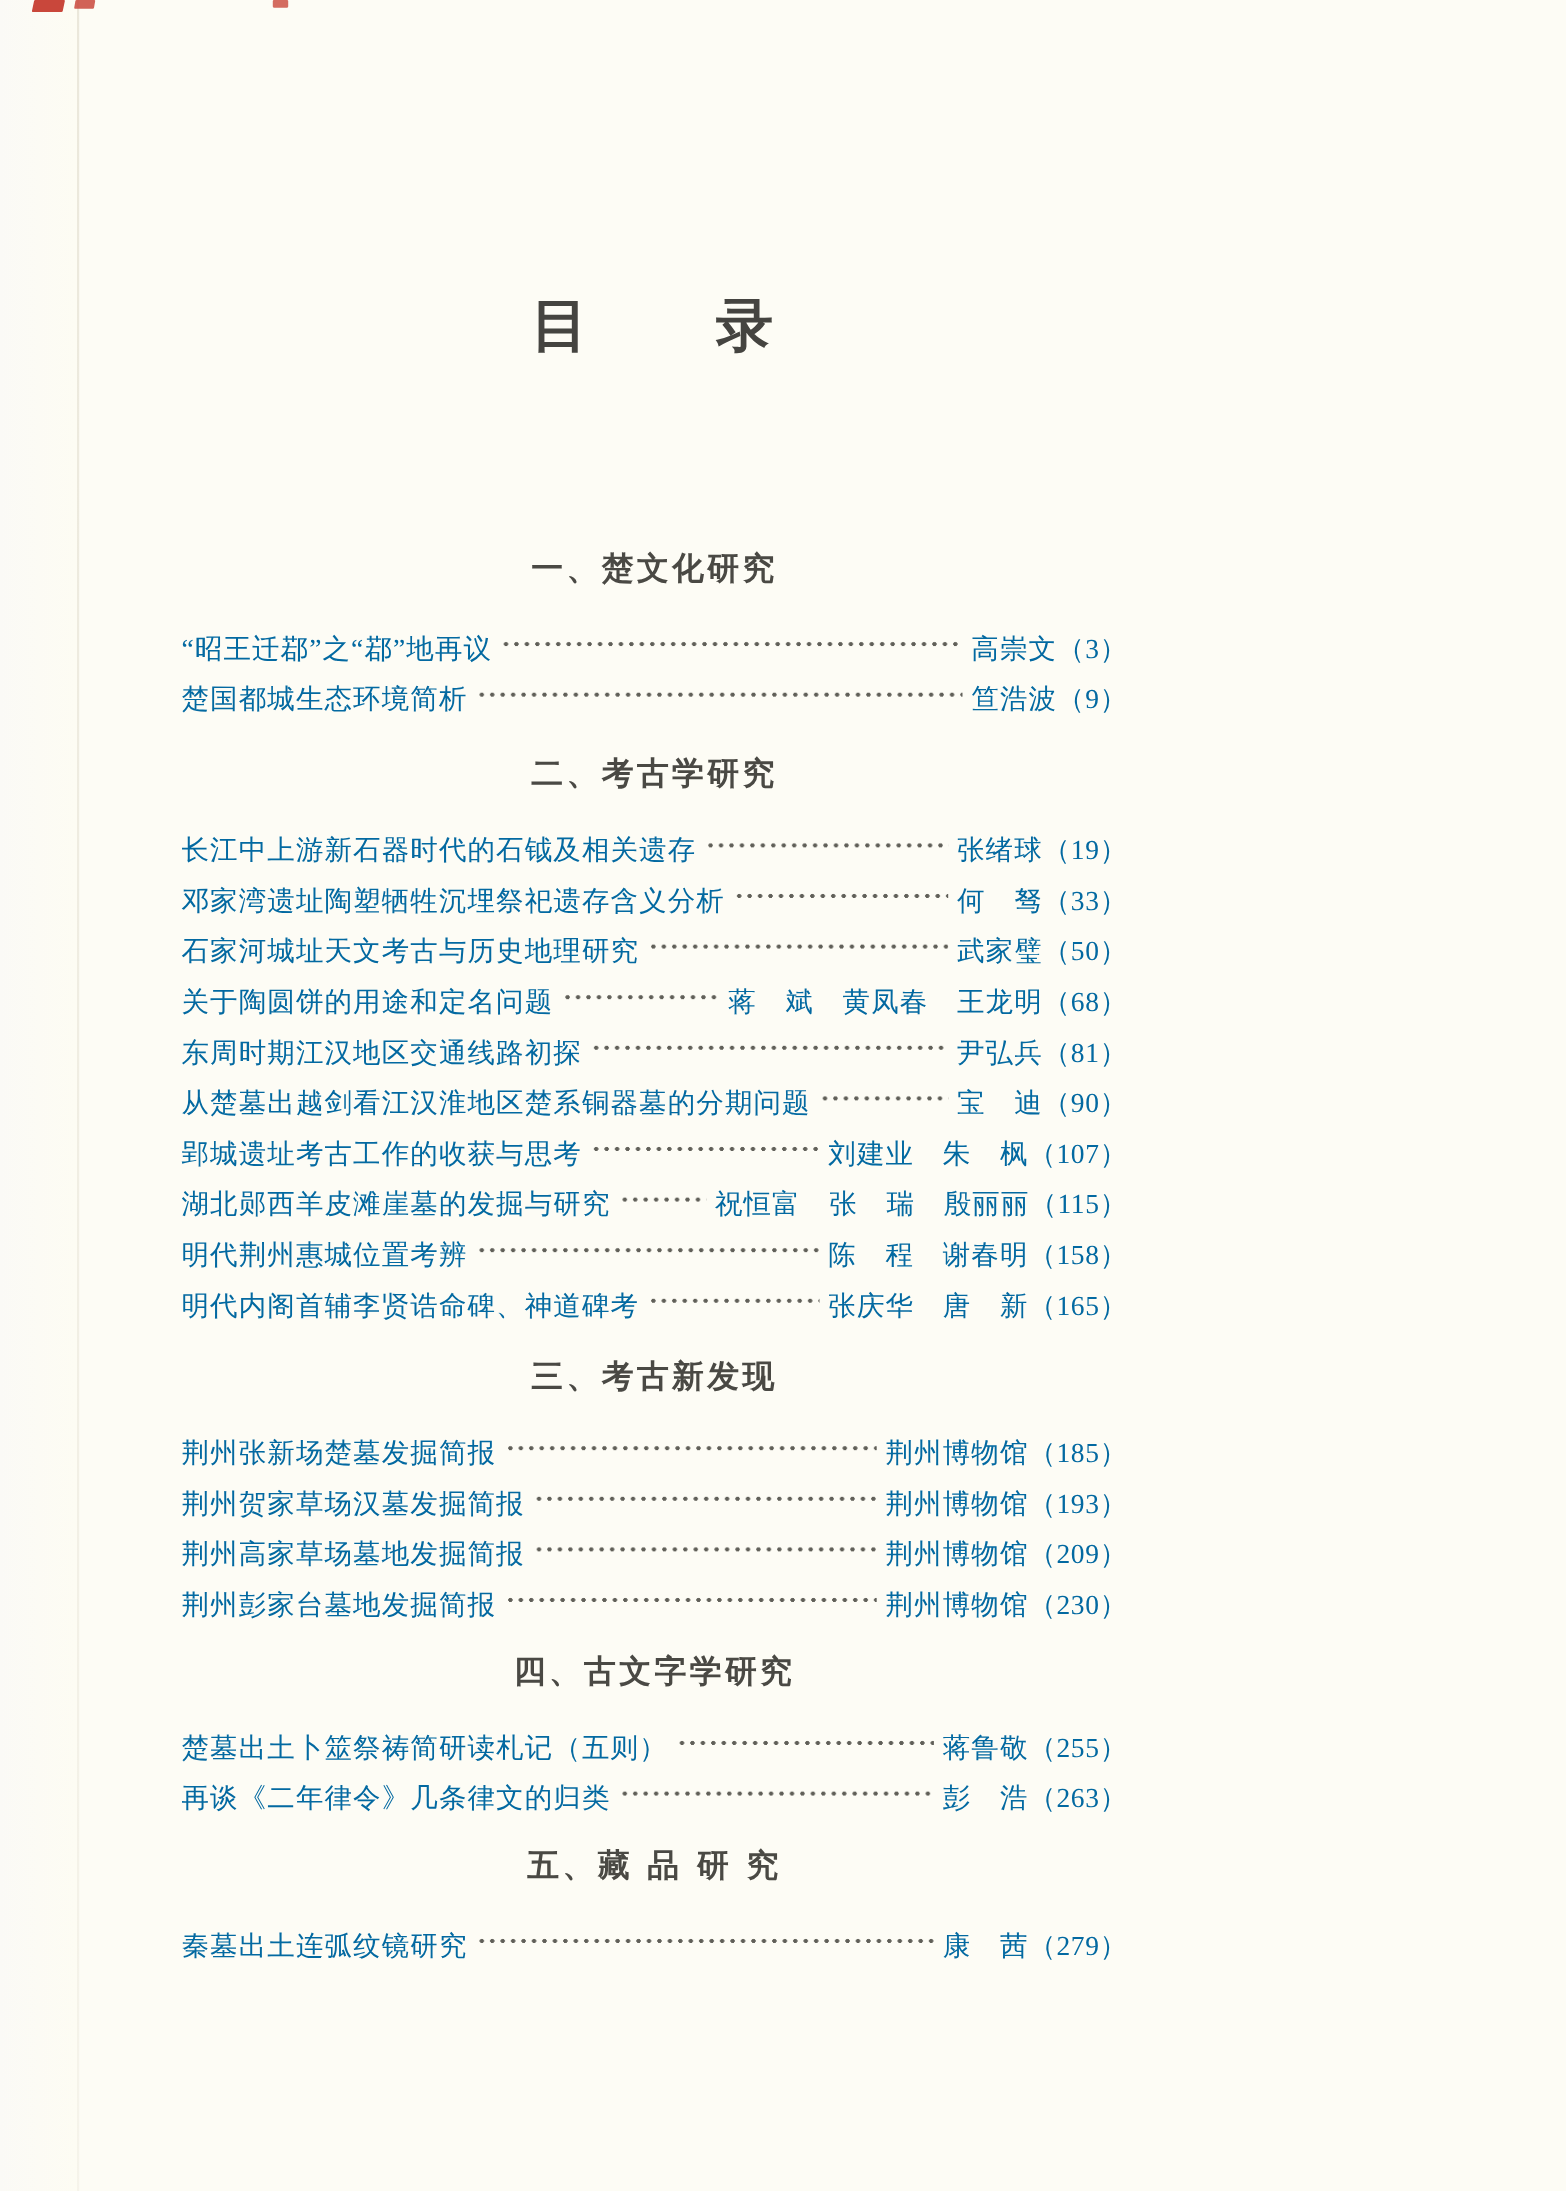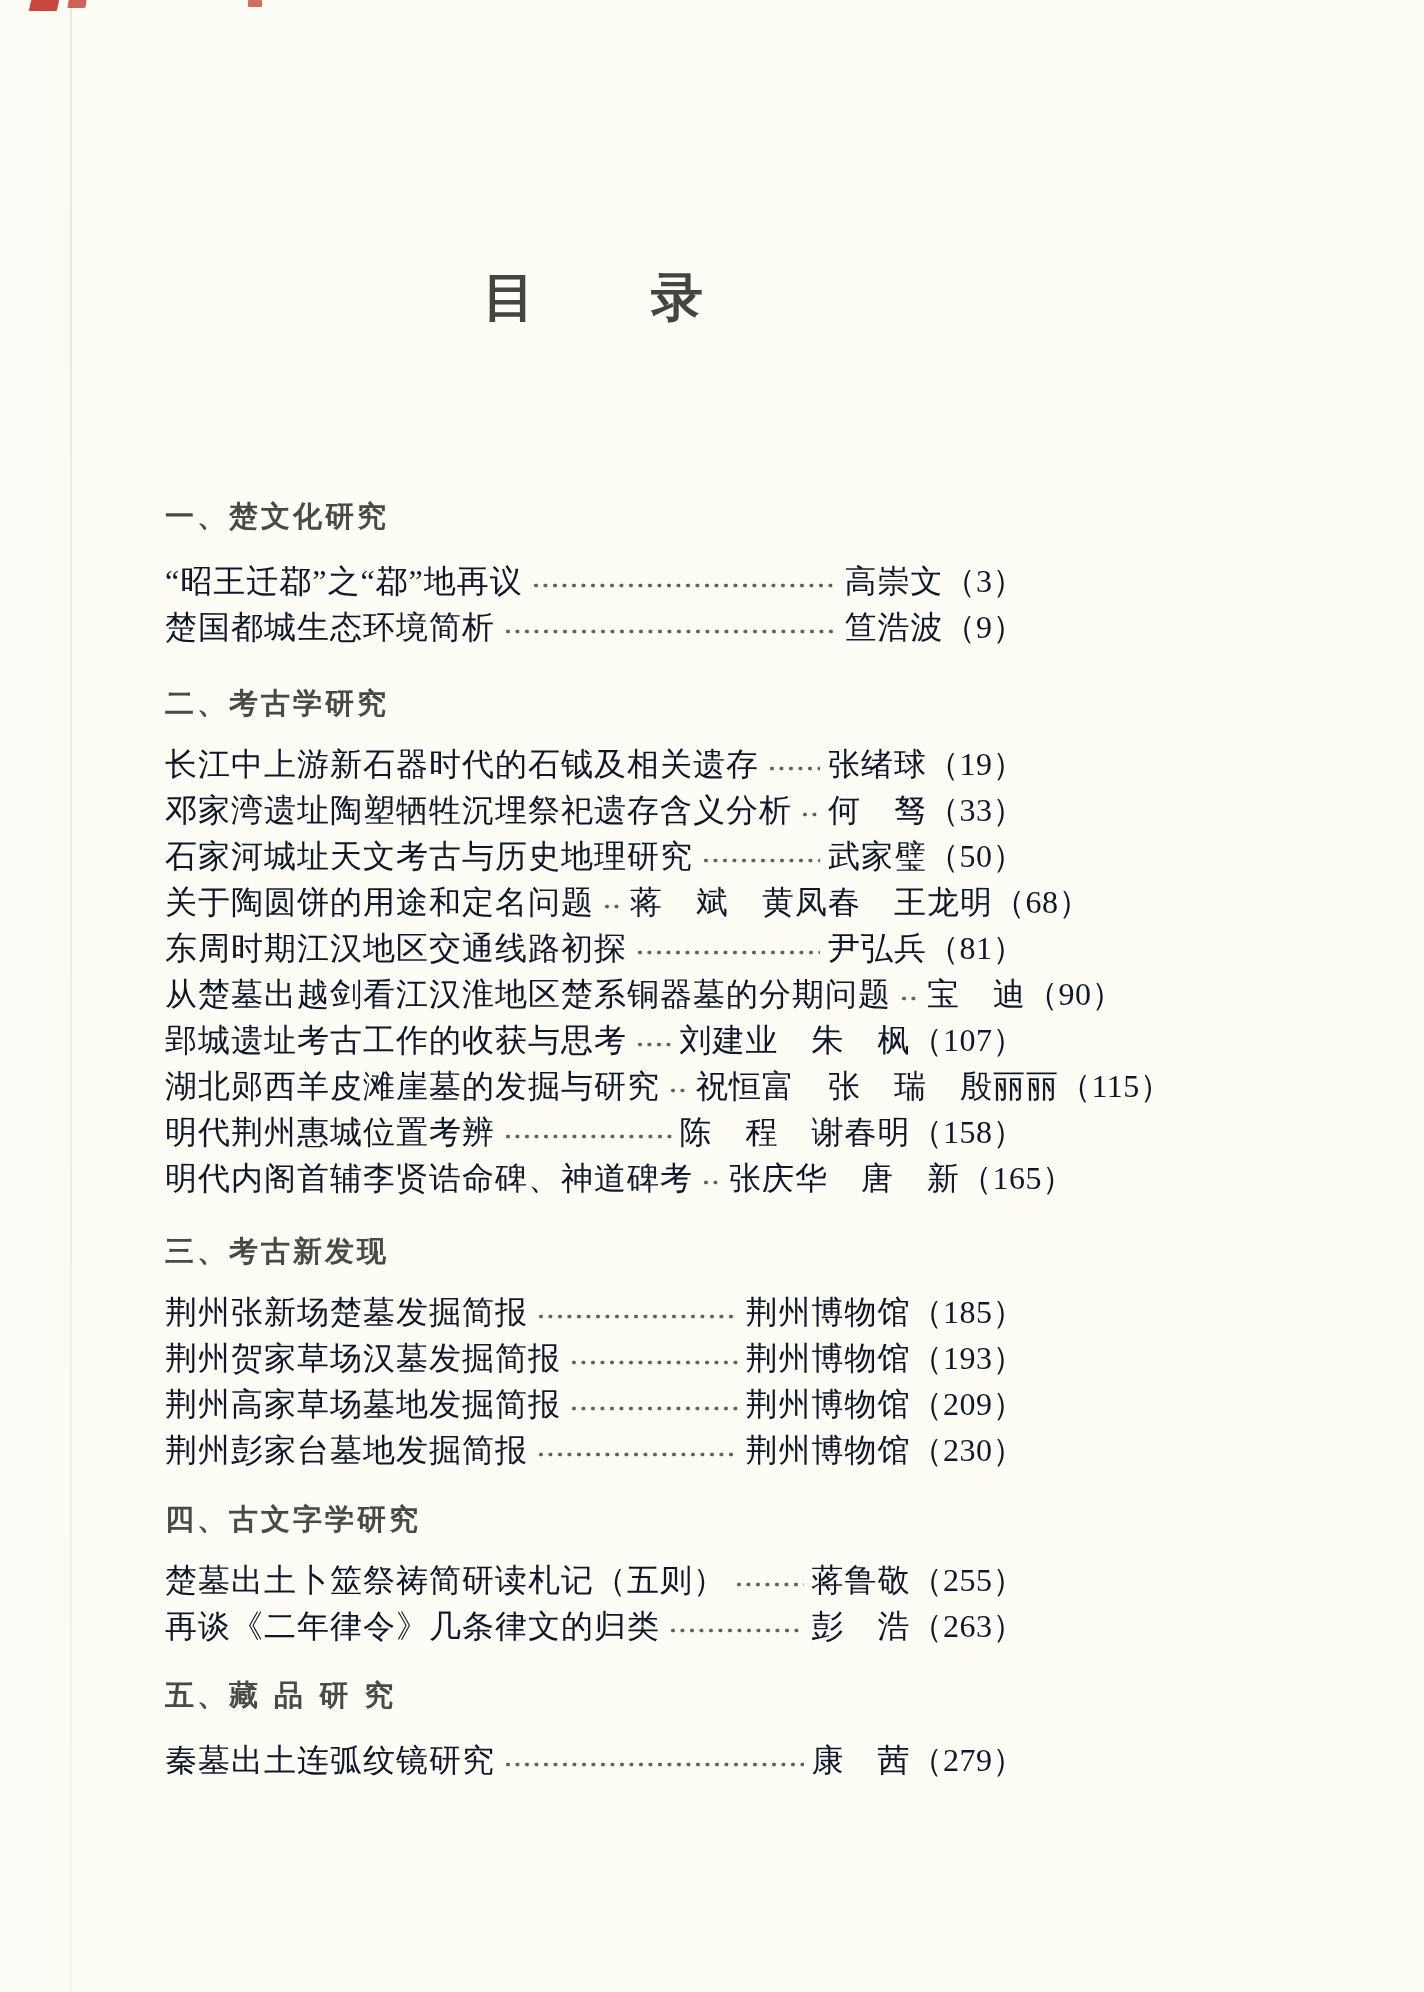--- a/index.html
+++ b/index.html
@@ -45,42 +45,43 @@
     font-size: 52px;
     font-weight: bold;
     letter-spacing: 4px;
     color: #454440;
   }
   section { display: block; }
   h2 {
     margin: 0;
     height: 40px;
     line-height: 40px;
+    text-align: center;
     font-family: "DejaVu Sans", "Liberation Sans", sans-serif;
     font-size: 29px;
     font-weight: 600;
     letter-spacing: 3px;
     color: #4a4944;
   }
   section:nth-of-type(1) { margin-top: 168px; }
   section:nth-of-type(2) { margin-top: 31px; }
   section:nth-of-type(3) { margin-top: 28px; }
   section:nth-of-type(4) { margin-top: 24px; }
   section:nth-of-type(5) { margin-top: 24px; }
   .entries { margin-top: 20px; }
   section:nth-of-type(1) .entries { margin-top: 24px; }
   section:nth-of-type(5) .entries { margin-top: 24px; }
 
   .entry {
     height: 46px;
     display: flex;
-    align-items: flex-start;
-    font-size: 32px;
+    align-items: flex-end;
+    font-size: 25px;
     letter-spacing: 1px;
-    color: #0f172a;
+    color: #0369a1;
     white-space: nowrap;
   }
   .etitle { flex: 0 0 auto; }
   .leader {
     flex: 1 1 auto;
     min-width: 18px;
     height: 8px;
     margin: 6px 6px 0 10px;
     align-self: center;
     background-image: radial-gradient(circle at 3px 3.5px, #605f58 1.7px, rgba(0,0,0,0) 2.2px);

